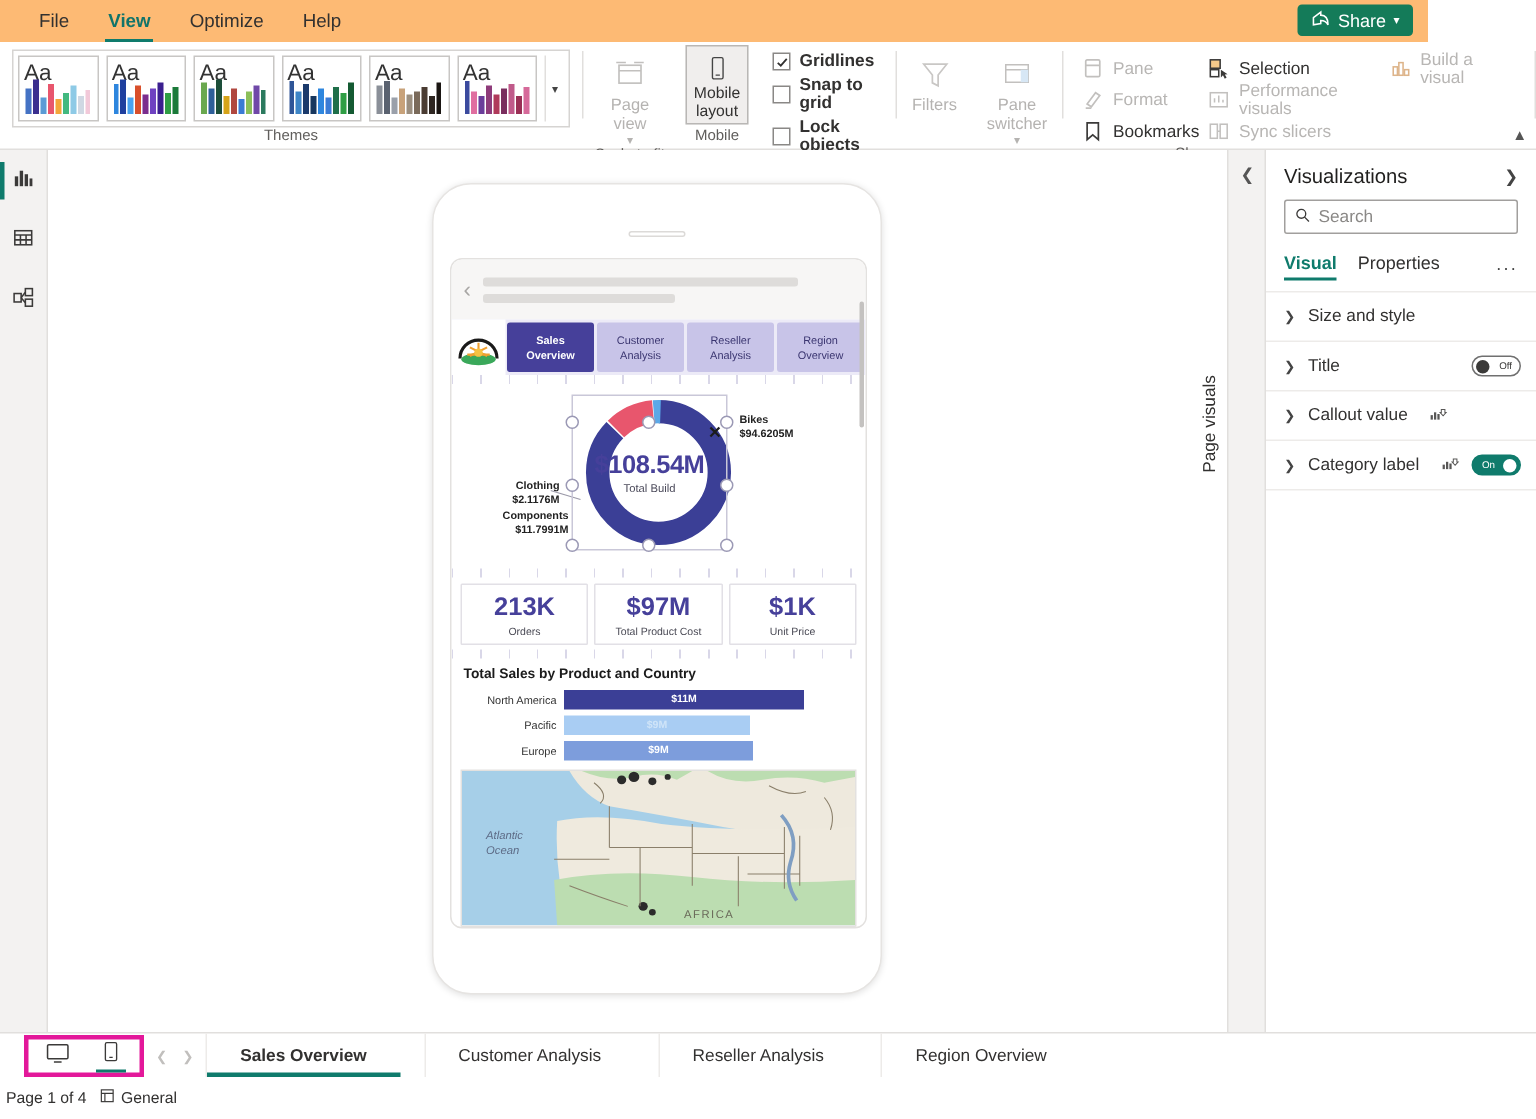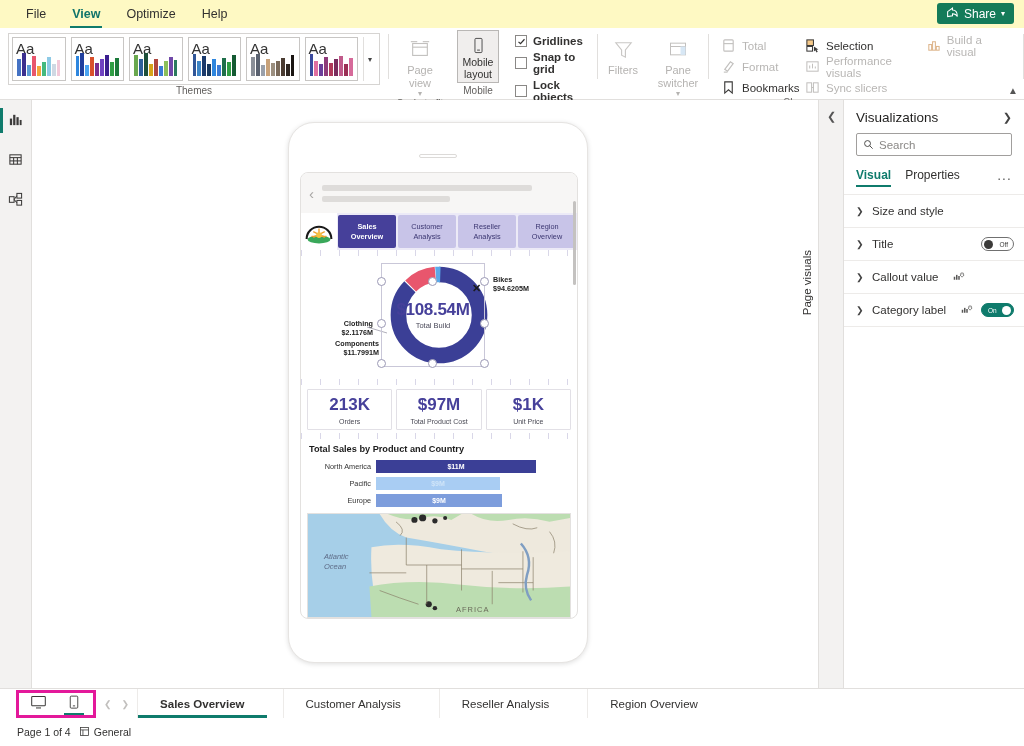--- a/index.html
+++ b/index.html
@@ -7,22 +7,22 @@
     width: 1024px; height: 746px;
     font-family: "Liberation Sans", sans-serif;
     background: #ffffff;
     overflow: hidden;
     -webkit-font-smoothing: antialiased;
   }
   #app { position: relative; width: 1024px; height: 746px; background:#fff; }
 
   
   .menubar {
-    position:absolute; top:0; left:0; width:1024px; height:28px;
-    background:#fef9c3; display:flex; align-items:center; padding-left:14px; gap:2px;
+    position:absolute; top:0; left:0; width:952px; height:28px;
+    background:#fdba74; display:flex; align-items:center; padding-left:14px; gap:2px;
   }
   .menu-item {
     font-size:12.5px; color:#323130; padding:5px 12px 6px; cursor:pointer;
     position:relative; white-space:nowrap;
   }
   .menu-item.active { color:#11746a; font-weight:600; }
   .menu-item.active::after {
     content:""; position:absolute; left:10px; right:10px; bottom:-1px;
     height:2px; background:#0f7b6c;
   }
@@ -242,21 +242,21 @@
   .ptabs { display:flex; align-items:stretch;gap:16px; }
   .ptab-b {
     padding:0 22px; display:flex; align-items:center; font-size:11.5px; color:#323130;
     border-left:1px solid #edebe9; cursor:pointer; position:relative; white-space:nowrap;
   }
   .ptab-b.sel { font-weight:700; }
   .ptab-b.sel::after { content:""; position:absolute; left:0; right:0; bottom:0; height:3px; background:#0f7b6c; }
 
   .statusbar {
     position:absolute; left:0; bottom:0; width:1024px; height:28px;
-    background:#fff; display:flex; align-items:center; padding-left:17px; gap:8px;
+    background:#fff; display:flex; align-items:center; padding-left:4px; gap:8px;
     font-size:10.5px; color:#323130;
   }
   .st-item { display:flex; align-items:center; gap:4px; }
 </style>
 </head>
 <body>
 
 <div id="app">
 
   <div class="menubar">
@@ -470,21 +470,21 @@
     <div class="rgroup" style="width:300px;">
       <div class="rgroup-body" style="padding-top:2px;">
         <div class="pane-col" style="width:84px;">
           <div class="pane-row disabled">
             <span class="pg">
               <svg viewBox="0 0 16 16" fill="none" stroke="#c2c0be" stroke-width="1.2">
                   <rect x="3" y="2" width="10" height="12" rx="1"></rect>
                   <line x1="3" y1="6" x2="13" y2="6"></line>
                 </svg>
             </span>
-            <span>Total</span>
+            <span>Pane</span>
           </div>
           <div class="pane-row disabled">
             <span class="pg">
               <svg viewBox="0 0 16 16" fill="none" stroke="#c2c0be" stroke-width="1.2">
                   <path d="M4 11 L10 3 L13 5 L7 13 Z"></path>
                   <line x1="3" y1="14" x2="7" y2="14"></line>
                 </svg>
             </span>
             <span>Format</span>
           </div>

